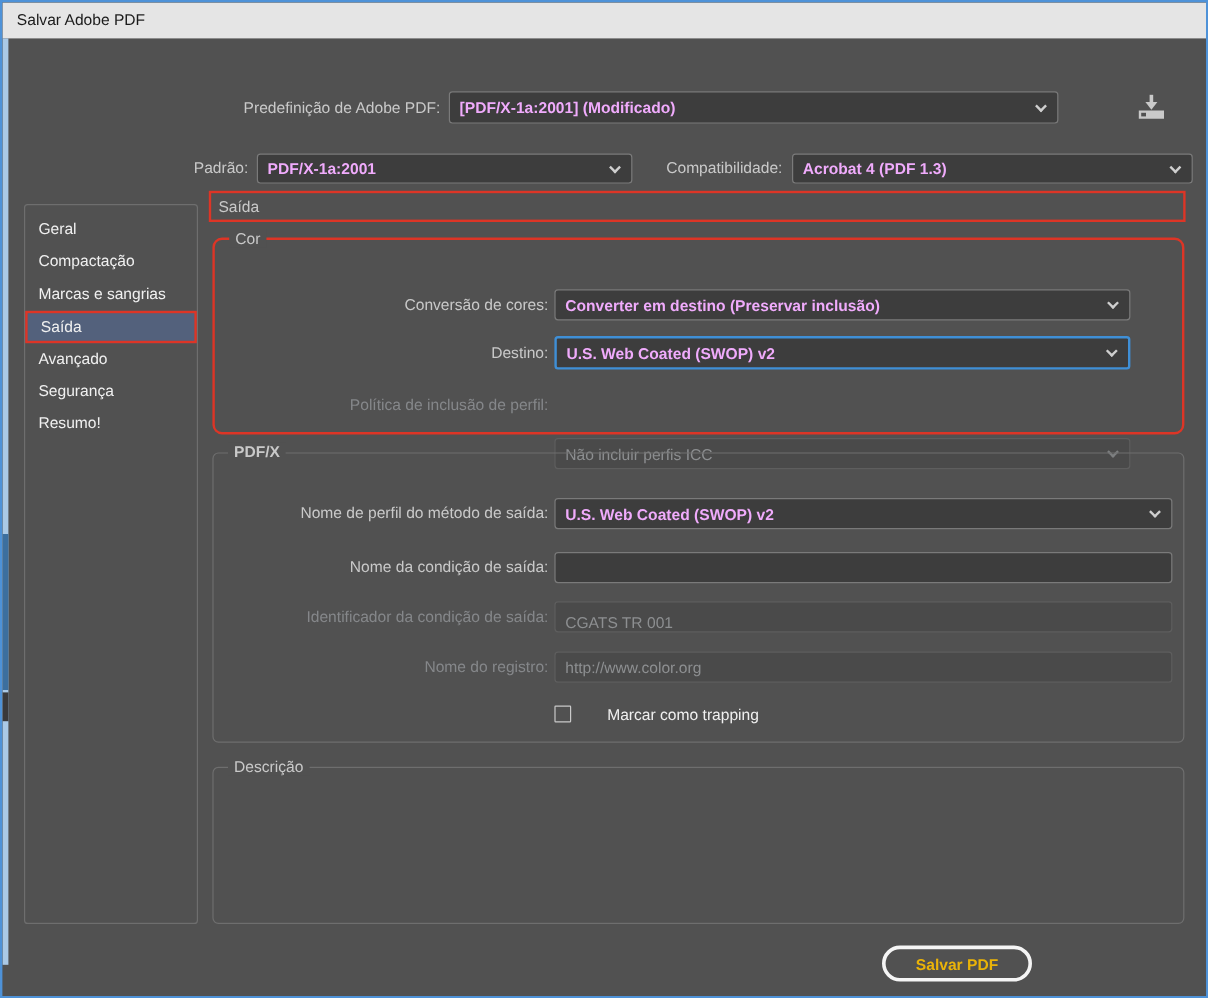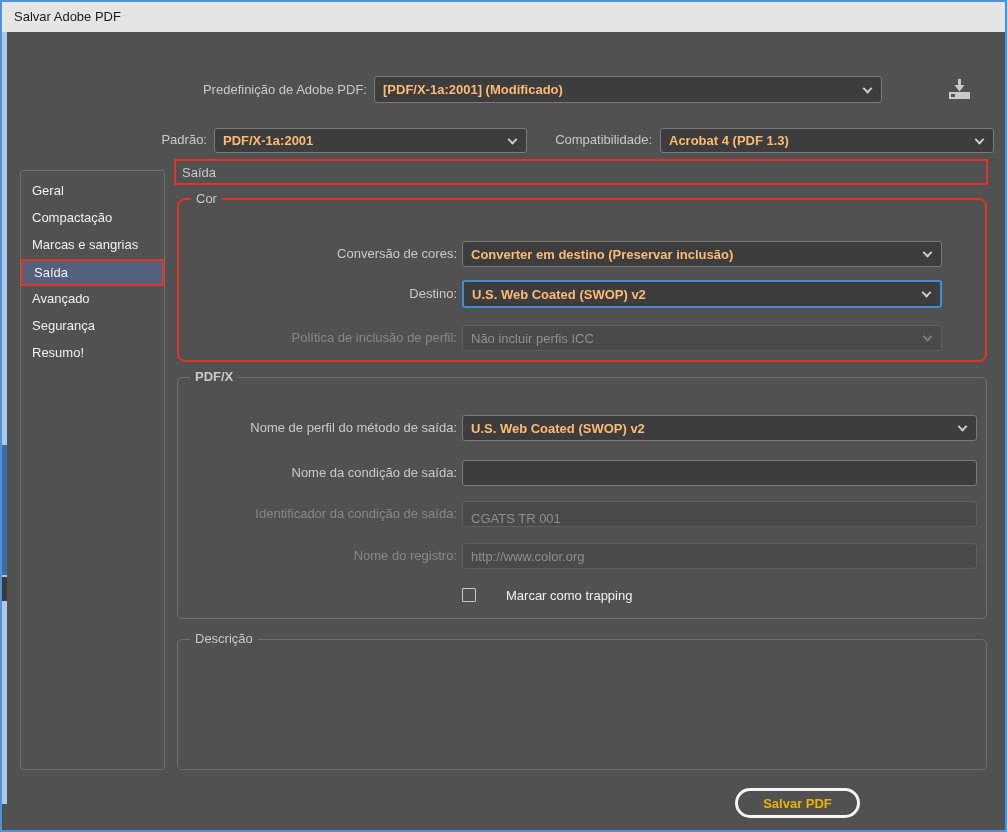--- a/index.html
+++ b/index.html
@@ -13,25 +13,25 @@
   .titlebar .title { position:absolute; left:12px; top:0; line-height:30px; font-size:13px; color:#1b1b1b; }
   
   .edge-strip { position:absolute; left:0; top:30px; width:5px; height:772px; background:#aac9e6; }
   .edge-thumb { position:absolute; left:0; top:413px; width:5px; height:130px; background:#3c6f9f; }
   .edge-notch { position:absolute; left:0; top:545px; width:5px; height:24px; background:#39393b; }
 
   .lbl { position:absolute; font-size:13px; color:#c9c9c9; text-align:right; white-space:nowrap; }
   .lbl.dis { color:#85878a; }
   .field {
     position:absolute; background:#3d3d3d; border:1px solid #7a7a7a; border-radius:3px;
-    color:#fdba74; font-size:13px; font-weight:bold; padding:0 24px 0 8px;
+    color:#f0abfc; font-size:13px; font-weight:bold; padding:0 24px 0 8px;
     display:flex; align-items:center; white-space:nowrap; overflow:hidden; cursor:default;
   }
   .field.focus { border:2px solid #3f8fd6; }
-  .field.dis { background:#4a4a4a; border:1px solid #5e5e5e; color:#8d8f91; font-weight:normal; }
+  .field.dis { background:#4a4a4a; border:1px solid #5e5e5e; color:#8d8f91; font-weight:normal;margin-top:40px; }
   .chev { position:absolute; right:10px; top:50%; width:7px; height:7px;
     border-right:2px solid #cfcfcf; border-bottom:2px solid #cfcfcf;
     transform:translateY(-70%) rotate(45deg); }
   .field.dis .chev { border-color:#7d7f81; }
   .tinput {
     position:absolute; background:#3d3d3d; border:1px solid #7a7a7a; border-radius:3px;
     color:#f5f5f5; font-size:13px; padding:0 8px; outline:none;
     font-family:"Liberation Sans", sans-serif;
   }
   .tinput.dis { background:#4a4a4a; border:1px solid #5e5e5e; color:#8d8f91; }

